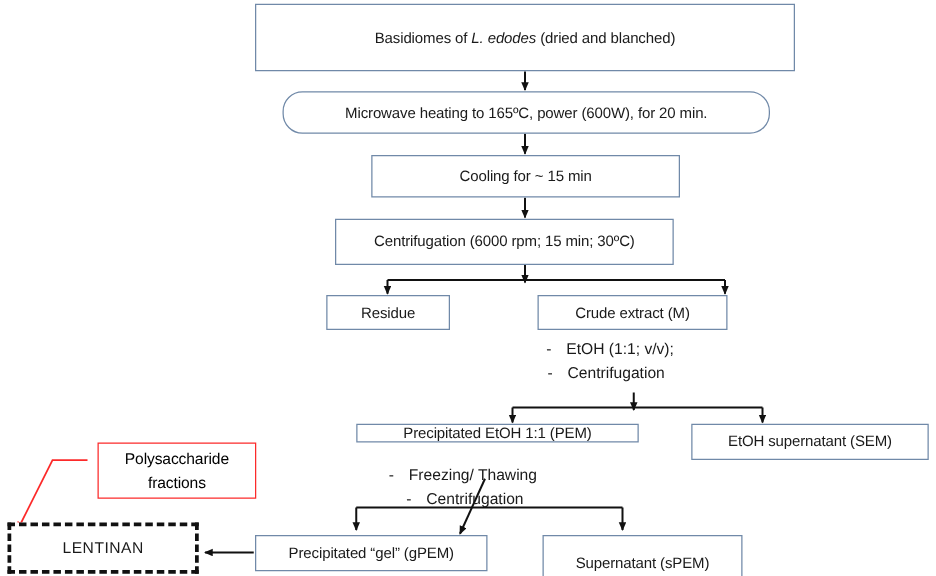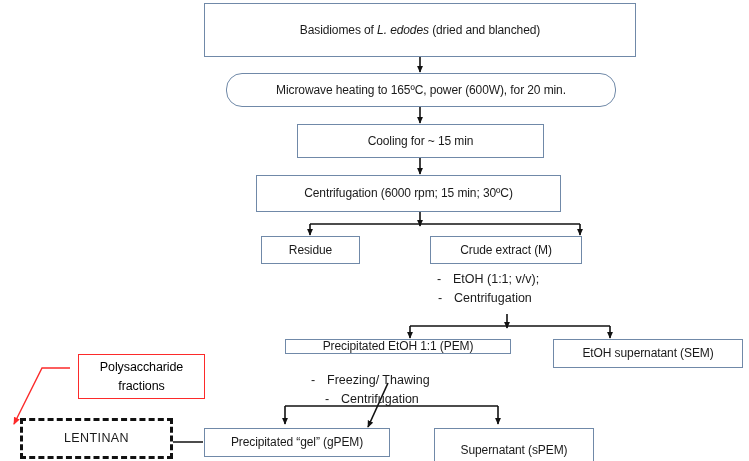--- a/index.html
+++ b/index.html
@@ -117,21 +117,21 @@
   </div>
 
   <div class="node" style="left:226px; top:73px; width:390px; height:34px;border-radius:16px;">
     <span class="line">Microwave heating to 165ºC, power (600W), for 20 min.</span>
   </div>
 
   <div class="node" style="left:297px; top:124px; width:247px; height:34px;">
     <span class="line">Cooling for ~ 15 min</span>
   </div>
 
-  <div class="node" style="left:256px; top:175px; width:305px; height:37px;">
+  <div class="node" style="left:268px; top:175px; width:271px; height:37px;">
     <span class="line">Centrifugation (6000 rpm; 15 min; 30ºC)</span>
   </div>
 
   <div class="node" style="left:261px; top:236px; width:99px; height:28px;">
     <span class="line">Residue</span>
   </div>
 
   <div class="node" style="left:430px; top:236px; width:152px; height:28px;">
     <span class="line">Crude extract (M)</span>
   </div>
@@ -155,21 +155,21 @@
   </div>
 
   <div class="node" style="left:204px; top:428px; width:186px; height:29px;">
     <span class="line">Precipitated “gel” (gPEM)</span>
   </div>
 
   <div class="node" style="left:434px; top:428px; width:160px; height:44px;">
     <span class="line">Supernatant (sPEM)</span>
   </div>
 
-  <div class="node node-dashed" style="left:20px; top:418px; width:153px; height:41px;align-items:center;">
+  <div class="node node-dashed" style="left:6px; top:418px; width:153px; height:41px;align-items:center;">
     <span class="line">LENTINAN</span>
   </div>
 
   <div class="node node-red" style="left:78px; top:354px; width:127px; height:45px;">
     <span class="line">Polysaccharide</span>
     <span class="line">fractions</span>
   </div>
 
 </div>
 

